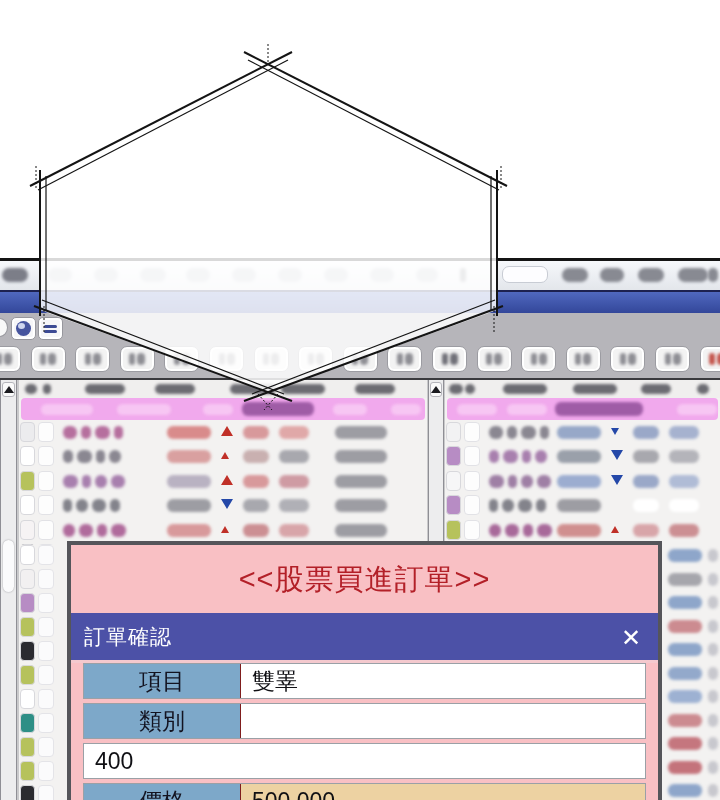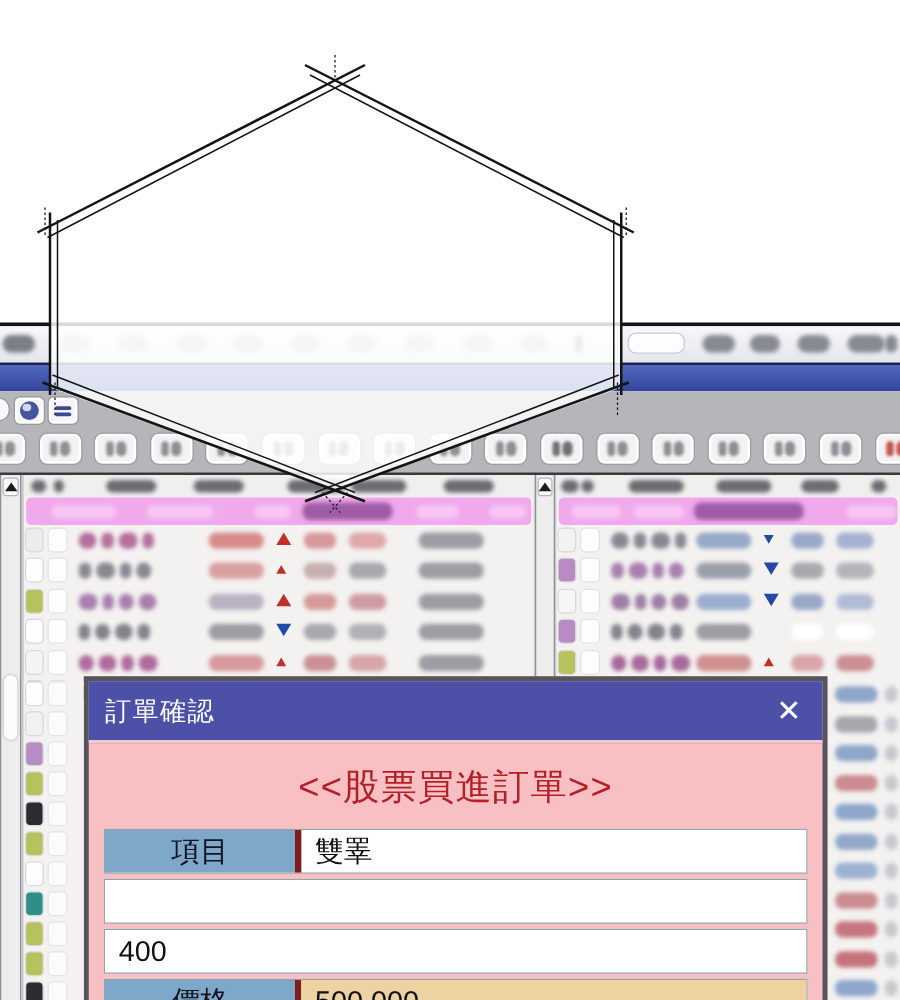--- a/index.html
+++ b/index.html
@@ -60,21 +60,21 @@
           border:4px solid #55555a;z-index:5;}
   #dlg-titlebar{position:relative;height:50px;background:#4c51a7;border-bottom:3px solid #f4c9ce;
                 display:flex;align-items:center;}
   #dlg-title{color:#ffffff;font-size:21px;padding-left:13px;letter-spacing:1px;}
   #dlg-close{position:absolute;right:14px;top:12px;width:26px;height:26px;color:#ffffff;
              font-size:24px;font-weight:300;line-height:26px;text-align:center;cursor:default;}
   #dlg-heading{margin:15px 0 13px 0;text-align:center;color:#b32028;font-size:29px;letter-spacing:1px;}
   #dlg-table{margin:0 12px;}
   .fld{height:36px;margin-bottom:4px;border:1px solid #9aa0a6;background:#ffffff;
        display:grid;grid-template-columns:157px 1fr;}
-  .fld-label{background:#7da8c9;border-right:5px solid #7f1d1d;color:#131320;font-size:23px;
+  .fld-label{background:#7da8c9;border-right:1px solid #7f1d1d;color:#131320;font-size:23px;
              display:flex;align-items:center;justify-content:center;}
   .fld-value{font-size:23px;color:#101014;display:flex;align-items:center;padding-left:11px;}
   .fld-value.hl{background:#edd2a2;}
 
   
   #bubble-svg{left:0;top:0;z-index:10;pointer-events:none;}
   #bubble-text{left:40px;top:200px;width:457px;text-align:center;font-size:38px;
                color:#101012;z-index:11;letter-spacing:1px;}
 </style>
 </head>
@@ -432,31 +432,32 @@
       <div class="blb" style="left: 42px; top: 168.5px; width: 10px; background: rgb(200, 200, 206);"></div>
       <div class="blb" style="left: 2px; top: 192px; width: 34px; background: rgb(197, 118, 126);"></div>
       <div class="blb" style="left: 42px; top: 192px; width: 10px; background: rgb(200, 200, 206);"></div>
       <div class="blb" style="left: 2px; top: 215.5px; width: 34px; background: rgb(196, 115, 123);"></div>
       <div class="blb" style="left: 42px; top: 215.5px; width: 10px; background: rgb(200, 200, 206);"></div>
       <div class="blb" style="left: 2px; top: 239px; width: 34px; background: rgb(142, 166, 202);"></div>
       <div class="blb" style="left: 42px; top: 239px; width: 10px; background: rgb(200, 200, 206);"></div>
     </div>
 
   <div class="abs" id="dialog">
+    <div id="dlg-heading">&lt;&lt;股票買進訂單&gt;&gt;</div>
     <div id="dlg-titlebar">
       <span id="dlg-title">訂單確認</span>
       <span id="dlg-close">✕</span>
     </div>
-    <div id="dlg-heading">&lt;&lt;股票買進訂單&gt;&gt;</div>
     <div id="dlg-table">
         <div class="fld">
           <div class="fld-label">項目</div>
           <div class="fld-value">雙睪</div>
         </div>
         <div class="fld">
+          <div class="fld-label">類別</div>
         </div>
         <div class="fld">
           <div class="fld-value">400</div>
         </div>
         <div class="fld">
           <div class="fld-label">價格</div>
           <div class="fld-value hl">500,000</div>
         </div>
       </div>
   </div>

